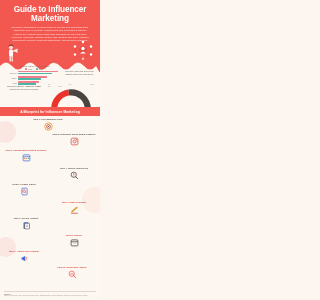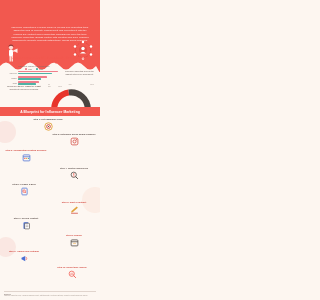--- a/index.html
+++ b/index.html
@@ -80,20 +80,21 @@
   .footer-title{font-size:1.7px;color:#8a7f7b;font-weight:bold;line-height:2.2px;}
   .footer-src{font-size:1.5px;color:#a3978f;line-height:2px;}
 </style>
 </head>
 <body>
 
 <div class="poster">
 
   <div class="hero">
 
+    <div class="hero-title">Guide to Influencer Marketing</div>
     <div class="hero-body">Influencer Marketing is a hybrid model of old and new marketing tools. Taking the idea of celebrity endorsement and converting it with the modern day content-driven marketing campaign we have the term Influencer Marketing. Brands partner with creators who have engaged audiences to promote products authentically across social channels.</div>
 
     <svg class="ill-left" viewBox="0 0 28 36">
       <circle cx="12" cy="7" r="4.2" fill="#ffd9d2"></circle>
       <path d="M7 6 q5 -5 10 0 q0 -5 -5 -5 q-5 0 -5 5z" fill="#8d3a36"></path>
       <rect x="8" y="11" width="8" height="14" rx="3" fill="#ffffff"></rect>
       <rect x="9" y="24" width="3" height="11" fill="#ffd9d2"></rect>
       <rect x="13" y="24" width="3" height="11" fill="#ffd9d2"></rect>
       <path d="M16 13 L25 9 L25 18 Z" fill="#ffe9e5"></path>
       <path d="M15 14 l4 -1 l0 3 l-4 -1 z" fill="#ffd9d2"></path>

